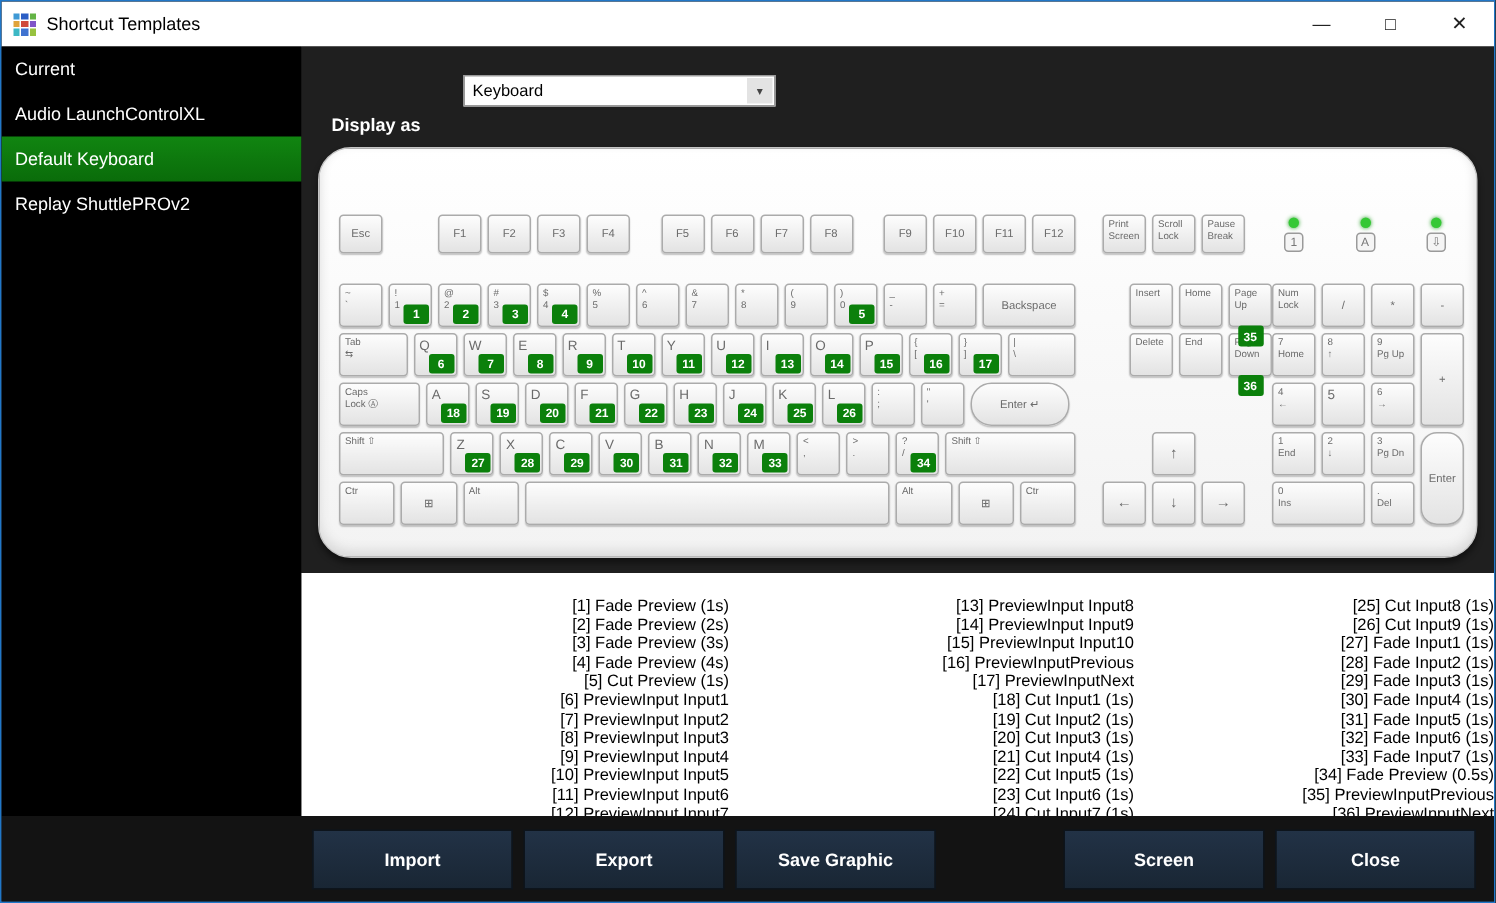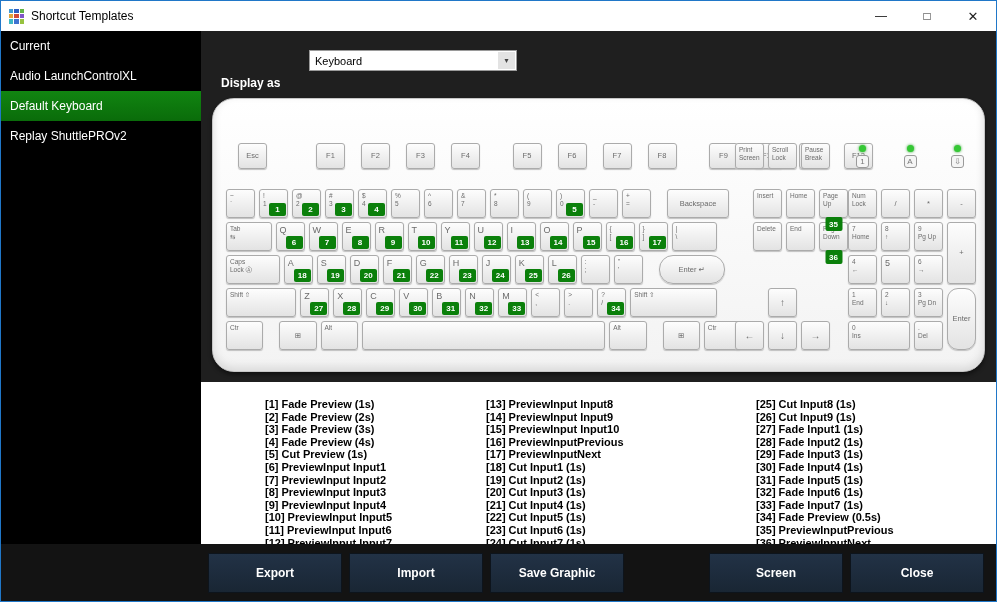--- a/index.html
+++ b/index.html
@@ -28,21 +28,21 @@
   
   .kb-zone{flex:0 0 290px;padding:8px 11px 10px;box-sizing:border-box;}
   .kb-case{position:relative;height:272px;background:linear-gradient(#ffffff,#f3f3f3);
            border:1px solid #c6c6c6;border-radius:22px;
            box-shadow:0 3px 4px rgba(0,0,0,.45), inset 0 -4px 8px #d9d9d9;}
   .key{position:relative;width:29px;height:29px;background:linear-gradient(#fdfdfd,#e3e3e3);
        border:1px solid #ababab;border-radius:3px;box-shadow:0 1px 1px #c0c0c0;
        color:#6b6b6b;box-sizing:border-box;margin:0 4px 4px 0;flex:0 0 auto;padding:2px 0 0 3px;}
   .klab{display:block;font-size:6.5px;line-height:7.5px;white-space:pre;}
   .klab.big{font-size:9px;line-height:10px;}
-  .kc{display:flex;align-items:center;justify-content:center;padding:0;margin-left:12px;}
+  .kc{display:flex;align-items:center;justify-content:center;padding:0;}
   .kc .klab{font-size:7.5px;line-height:8px;text-align:center;}
   .kf{height:26px;}
   .kgap{flex:0 0 auto;margin-right:4px;height:1px;}
   .krow{display:flex;}
   .badge{position:absolute;right:1px;bottom:1px;min-width:17px;height:13px;background:#0b800b;border-radius:2px;
          color:#fff;font-size:8px;font-weight:bold;display:flex;align-items:center;justify-content:center;
          padding:0 1px;box-sizing:border-box;z-index:2;}
   .badge.bb{right:auto;left:50%;transform:translateX(-50%);bottom:-14px;height:14px;z-index:3;}
   .kb-func{position:absolute;left:13px;top:44px;display:flex;}
   .kb-main{position:absolute;left:13px;top:90px;}
@@ -55,21 +55,21 @@
   .kb-leds{position:absolute;left:635px;top:46px;width:124px;display:flex;justify-content:space-between;padding:0 8px;box-sizing:border-box;}
   .ledg{display:flex;flex-direction:column;align-items:center;gap:3px;}
   .dot{width:7px;height:7px;border-radius:50%;background:#35c835;box-shadow:0 0 3px #2aa22a;}
   .licon{width:13px;height:13px;border:1px solid #9a9a9a;border-radius:3px;color:#777;font-size:8px;
          display:flex;align-items:center;justify-content:center;background:#f5f5f5;box-sizing:border-box;}
   .kb-numpad{position:absolute;left:635px;top:90px;display:grid;grid-template-columns:repeat(4,29px);
              grid-auto-rows:29px;gap:4px;}
   .kb-numpad .key{margin:0;width:auto;height:auto;}
   
   .list-area{flex:1;background:#fff;display:flex;padding:16px 0 0 64px;box-sizing:border-box;min-height:0;}
-  .col{font-size:11px;font-weight:bold;color:#000;line-height:12.6px;}
+  .col{font-size:11px;font-weight:normal;color:#000;line-height:12.6px;text-align:right;}
   .col.c0{width:221px;}
   .col.c1{width:270px;}
   .col.c2{flex:1;}
   
   .footer{flex:0 0 57px;background:#131313;display:flex;align-items:center;padding:0 5px 0 207px;box-sizing:border-box;}
   .fbtn{width:134px;height:40px;background:linear-gradient(#223246,#192634);border:1px solid #0d141c;
         color:#fff;font-weight:bold;font-size:12px;display:flex;align-items:center;justify-content:center;
         margin-right:7px;box-sizing:border-box;cursor:default;}
   .fspace{flex:1;}
 </style>
@@ -548,20 +548,20 @@
             <div>[33] Fade Input7 (1s)</div>
             <div>[34] Fade Preview (0.5s)</div>
             <div>[35] PreviewInputPrevious</div>
             <div>[36] PreviewInputNext</div>
           </div>
         </div>
     </div>
   </div>
 
   <div class="footer" id="footer">
+      <div class="fbtn">Import</div>
       <div class="fbtn">Export</div>
-      <div class="fbtn">Import</div>
       <div class="fbtn">Save Graphic</div>
       <div class="fspace"></div>
       <div class="fbtn">Screen</div>
       <div class="fbtn">Close</div>
     </div>
 </div>
 
 </body></html>

